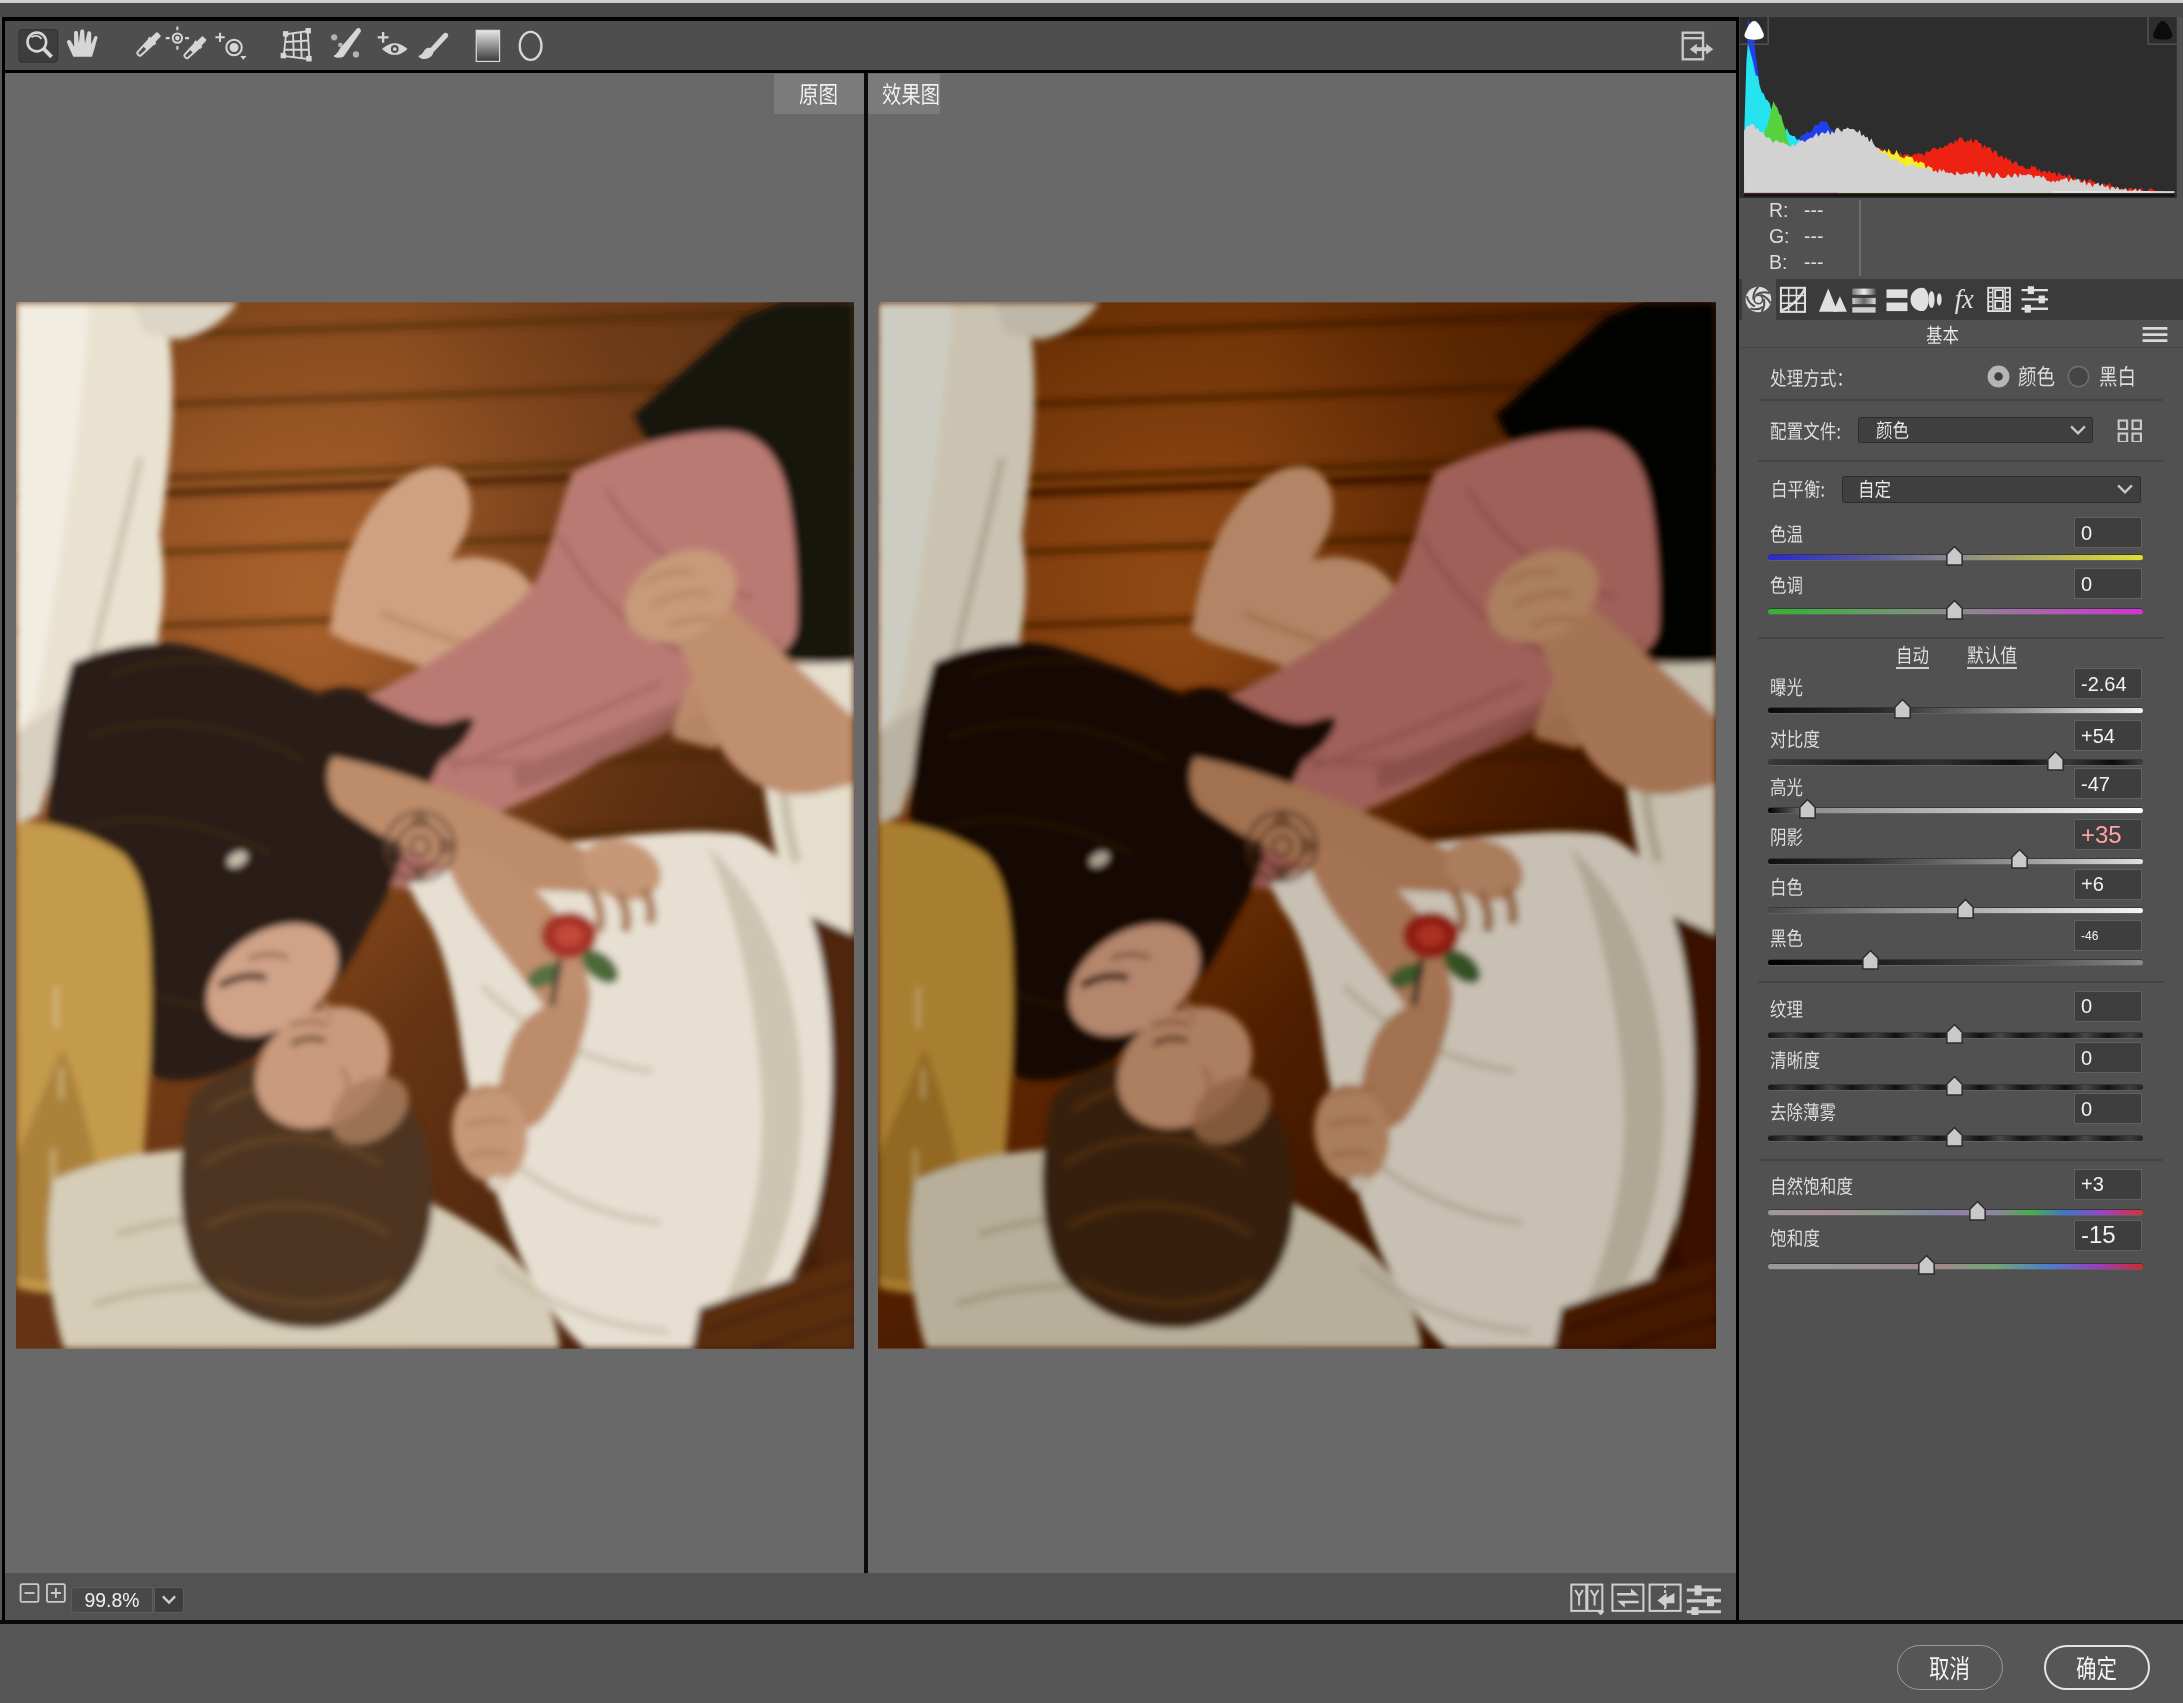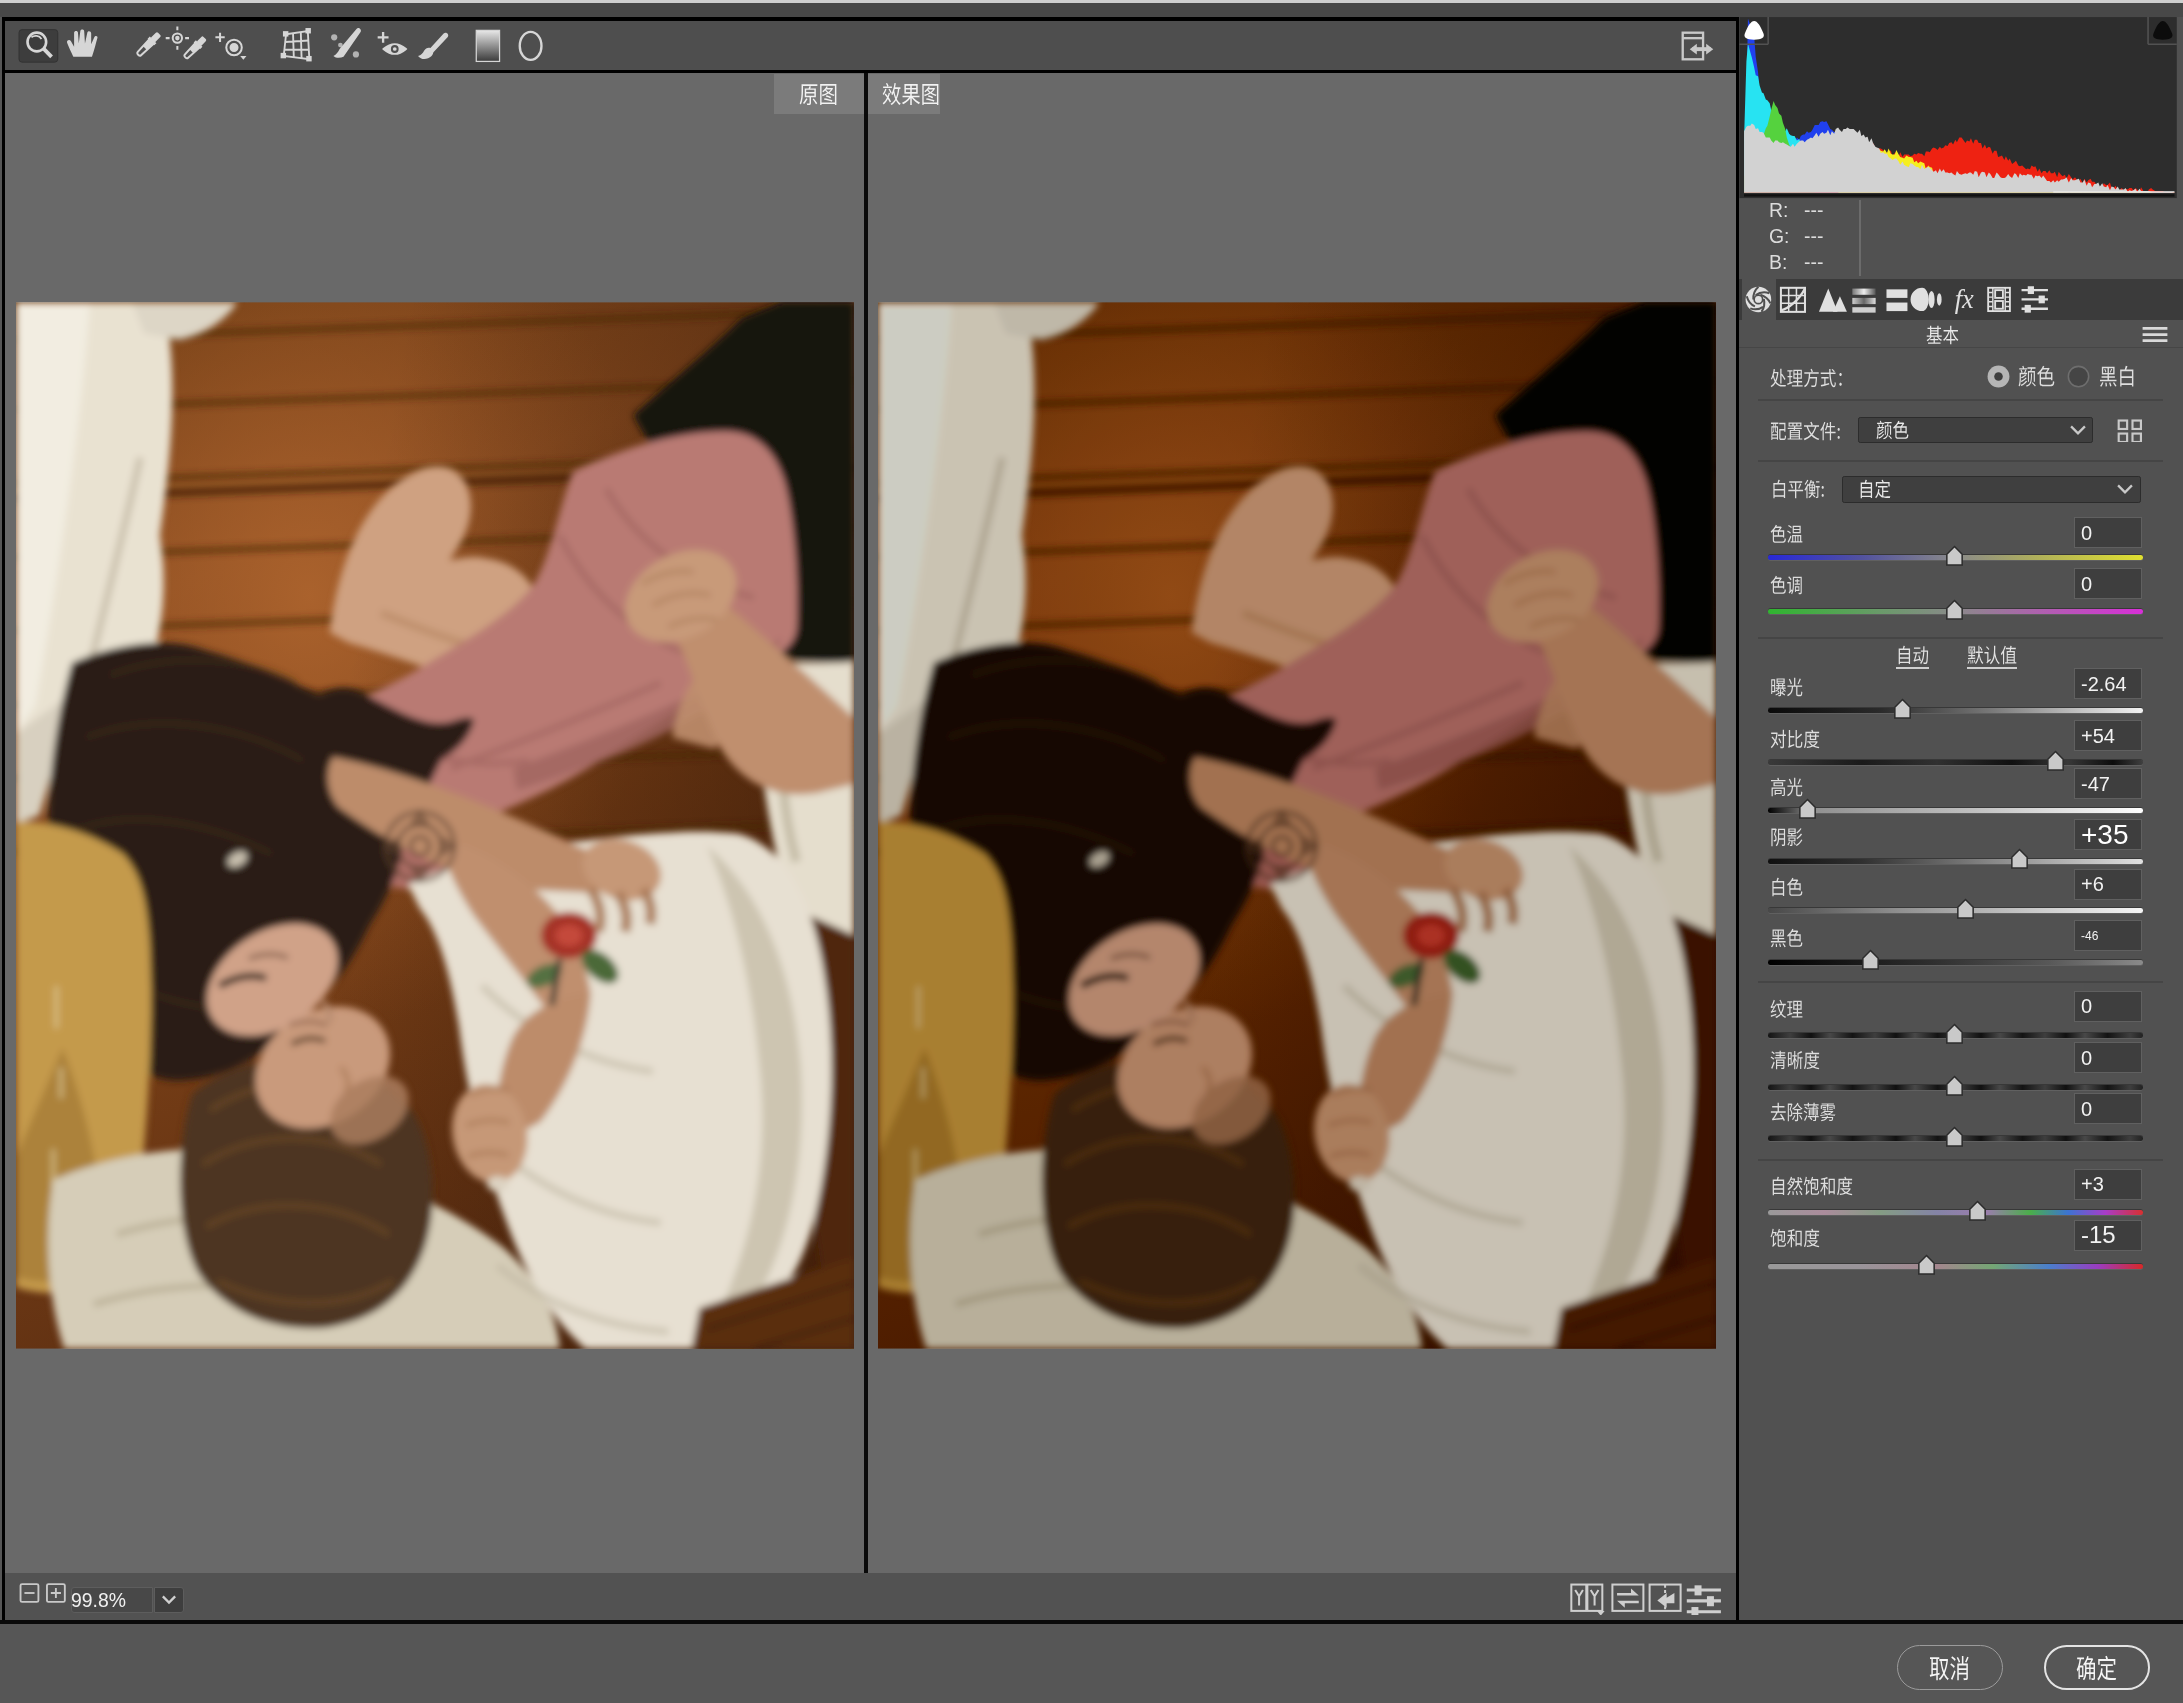--- a/index.html
+++ b/index.html
@@ -300,21 +300,21 @@
 <svg class="abs" style="left:4.7px;top:1573px" width="1731" height="47" viewBox="0 0 2228 60">
 <g stroke="#c9c9c9" stroke-width="2.4" fill="none">
 <rect x="20" y="14" width="23" height="23" rx="2"></rect>
       <path d="M25 25.5 h13"></path>
 <rect x="54" y="14" width="23" height="23" rx="2"></rect>
       <path d="M59 25.5 h13 M65.5 19 v13"></path>
 </g>
   </svg>
 <div class="abs" style="left:71px;top:1587px;width:82px;height:26px;background:#484848;border:0.8px solid #5d5d5d;border-radius:3.1px 0 0 3.1px"></div>
 <div class="abs" style="left:154px;top:1587px;width:29.5px;height:26px;background:#3e3e3e;border:0.8px solid #5d5d5d;border-radius:0 3.1px 3.1px 0"></div>
-<div class="abs" style="left:71px;top:1591px;width:82px;text-align:left;color:#f0f0f0;font-size:19.4px;line-height:19.4px">99.8%</div>
+<div class="abs" style="left:71px;top:1591px;width:82px;text-align:center;color:#f0f0f0;font-size:19.4px;line-height:19.4px">99.8%</div>
 <svg class="abs" style="left:159px;top:1594px" width="20" height="12.4" viewBox="0 0 26 16">
     <path d="M5 3 L13 11 L21 3" stroke="#d0d0d0" stroke-width="3" fill="none"></path>
   </svg>
 <svg class="abs" style="left:1569px;top:1582px" width="155" height="33" viewBox="0 0 200 42">
 <g stroke="#cfcfcf" stroke-width="2.6" fill="none">
 <rect x="3" y="3" width="40" height="34"></rect>
       <path d="M23 3 v34" stroke-width="4"></path>
 <path d="M8 10 l5 8 v12 M18 10 l-5 8 M28 10 l5 8 v12 M38 10 l-5 8"></path>
 <path d="M36 37 l10 0 l-5 6 z" fill="#cfcfcf" stroke="none"></path>
 <rect x="56" y="3" width="40" height="34"></rect>
@@ -527,21 +527,21 @@
 <div class="abs" style="left:2074px;top:768px;width:68px;height:31px;background:#3e3e3e;border:0.8px solid #606060"></div>
 <div class="abs" style="left:2081px;top:773px;color:#f2f2f2;font-size:20px;line-height:22px">-47</div>
 <div class="abs" style="left:1768px;top:808px;width:375px;height:5.4px;border-radius:2.3px;background:linear-gradient(90deg,#000 0%,#909090 12%,#c0c0c0 55%,#ffffff 100%);box-shadow:0 0.8px 0 rgba(255,255,255,0.12), 0 -0.8px 0 rgba(0,0,0,0.4)"></div>
 <svg class="abs" style="left:1795px;top:798px" width="25" height="23" viewBox="0 0 32 30">
     <path d="M16 2 L26 12 L26 26 L6 26 L6 12 Z" fill="#c9c9c9" stroke="#2c2c2c" stroke-width="2"></path>
   </svg>
 <svg style="position:absolute;left:1770px;top:827px" width="33" height="20" viewBox="0 -880 2000 1000" preserveAspectRatio="none">
     <path fill="#dedede" d="M843 -489V-315H554C556 -343 556 -371 556 -397V-489ZM843 -557H556V-724H843ZM484 -792V-397C484 -253 472 -76 346 47C364 55 395 74 407 87C499 -3 535 -127 549 -247H843V-20C843 -4 838 0 823 1C808 1 760 1 708 0C719 19 729 53 732 73C805 73 849 71 878 59C905 47 915 24 915 -19V-792ZM84 -799V78H156V-731H317C295 -664 266 -576 237 -504C309 -425 327 -357 327 -302C327 -272 322 -245 306 -234C298 -228 287 -225 275 -225C259 -224 239 -224 216 -226C228 -206 235 -175 236 -157C259 -155 284 -155 304 -158C325 -160 343 -166 358 -177C387 -197 398 -240 398 -295C398 -357 381 -429 308 -513C342 -591 379 -689 409 -771L357 -802L345 -799ZM1840 -820C1783 -740 1680 -655 1592 -606C1611 -592 1634 -570 1646 -554C1740 -611 1843 -700 1911 -791ZM1873 -550C1810 -463 1693 -375 1593 -324C1612 -310 1633 -287 1645 -271C1751 -330 1868 -423 1942 -521ZM1893 -260C1825 -147 1695 -42 1563 17C1581 31 1602 56 1615 74C1753 6 1885 -106 1962 -234ZM1186 -303H1474V-219H1186ZM1417 -120C1452 -73 1490 -10 1508 31L1564 1C1546 -38 1506 -99 1471 -145ZM1179 -644H1485V-583H1179ZM1179 -754H1485V-693H1179ZM1108 -805V-532H1558V-805ZM1154 -143C1131 -90 1095 -38 1056 0C1071 10 1097 30 1109 41C1149 0 1192 -65 1218 -124ZM1270 -514C1278 -500 1286 -484 1293 -468H1059V-407H1593V-468H1373C1364 -489 1352 -512 1340 -530ZM1116 -357V-165H1292V0C1292 9 1290 12 1278 12C1267 13 1233 13 1192 12C1202 30 1212 55 1215 75C1271 75 1309 74 1334 64C1359 53 1366 36 1366 1V-165H1547V-357Z"></path>
   </svg>
 <div class="abs" style="left:2074px;top:819px;width:68px;height:31px;background:#3e3e3e;border:0.8px solid #606060"></div>
-<div class="abs" style="left:2081px;top:824px;color:#ffffff;font-size:28px;line-height:22px">+35</div>
+<div class="abs" style="left:2081px;top:824px;color:#fca5a5;font-size:24px;line-height:22px">+35</div>
 <div class="abs" style="left:1768px;top:859px;width:375px;height:5.4px;border-radius:2.3px;background:linear-gradient(90deg,#101010 0%,#303030 25%,#888 60%,#e0e0e0 100%);box-shadow:0 0.8px 0 rgba(255,255,255,0.12), 0 -0.8px 0 rgba(0,0,0,0.4)"></div>
 <svg class="abs" style="left:2007px;top:848px" width="25" height="23" viewBox="0 0 32 30">
     <path d="M16 2 L26 12 L26 26 L6 26 L6 12 Z" fill="#c9c9c9" stroke="#2c2c2c" stroke-width="2"></path>
   </svg>
 <svg style="position:absolute;left:1770px;top:877px" width="33" height="20" viewBox="0 -880 2000 1000" preserveAspectRatio="none">
     <path fill="#dedede" d="M446 -844C434 -796 411 -731 390 -680H144V80H219V7H780V75H858V-680H473C495 -725 519 -778 539 -827ZM219 -68V-302H780V-68ZM219 -376V-604H780V-376ZM1474 -492V-319H1243V-492ZM1547 -492H1786V-319H1547ZM1598 -685C1569 -643 1531 -597 1494 -563H1229C1268 -601 1304 -642 1337 -685ZM1354 -843C1284 -708 1162 -587 1039 -511C1053 -495 1074 -457 1081 -441C1111 -461 1141 -484 1170 -509V-81C1170 36 1219 63 1378 63C1414 63 1725 63 1765 63C1914 63 1945 18 1963 -138C1941 -142 1910 -154 1890 -166C1879 -34 1863 -6 1764 -6C1696 -6 1426 -6 1373 -6C1263 -6 1243 -20 1243 -80V-247H1786V-202H1861V-563H1585C1632 -611 1678 -669 1712 -722L1663 -757L1648 -752H1383C1397 -774 1410 -796 1422 -818Z"></path>
   </svg>
 <div class="abs" style="left:2074px;top:869px;width:68px;height:31px;background:#3e3e3e;border:0.8px solid #606060"></div>
 <div class="abs" style="left:2081px;top:873px;color:#f2f2f2;font-size:20px;line-height:22px">+6</div>
 <div class="abs" style="left:1768px;top:908px;width:375px;height:5.4px;border-radius:2.3px;background:linear-gradient(90deg,#484848 0%,#909090 35%,#c8c8c8 70%,#f5f5f5 100%);box-shadow:0 0.8px 0 rgba(255,255,255,0.12), 0 -0.8px 0 rgba(0,0,0,0.4)"></div>

